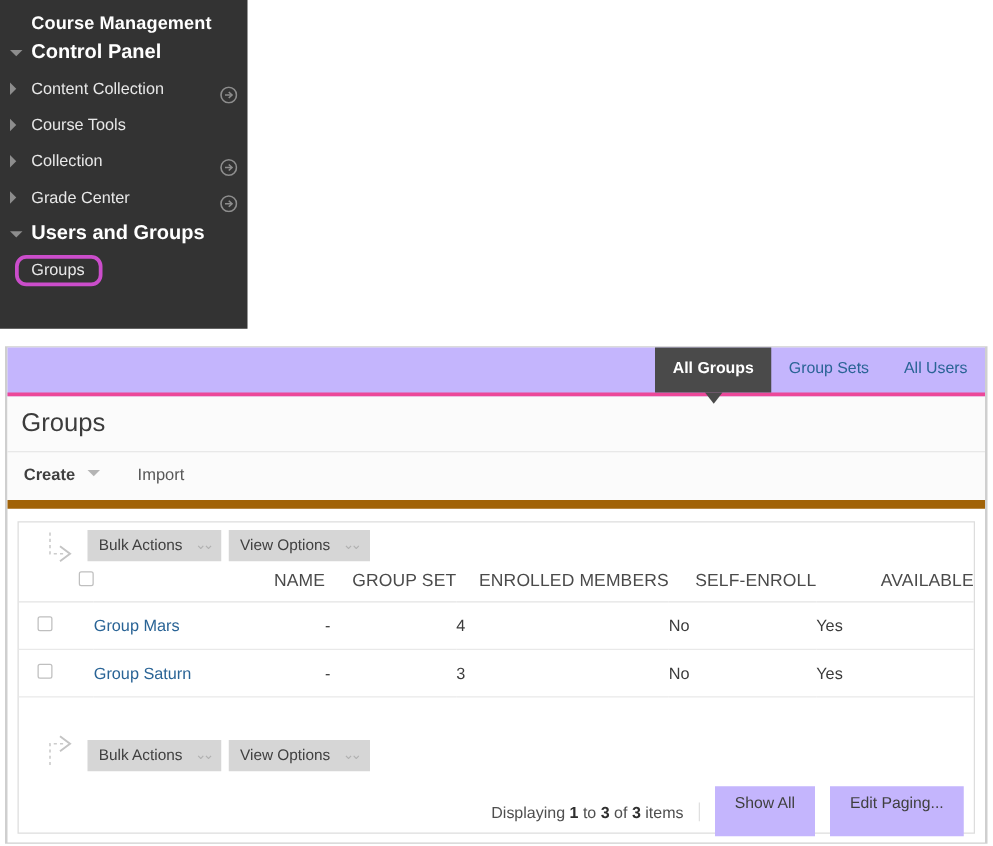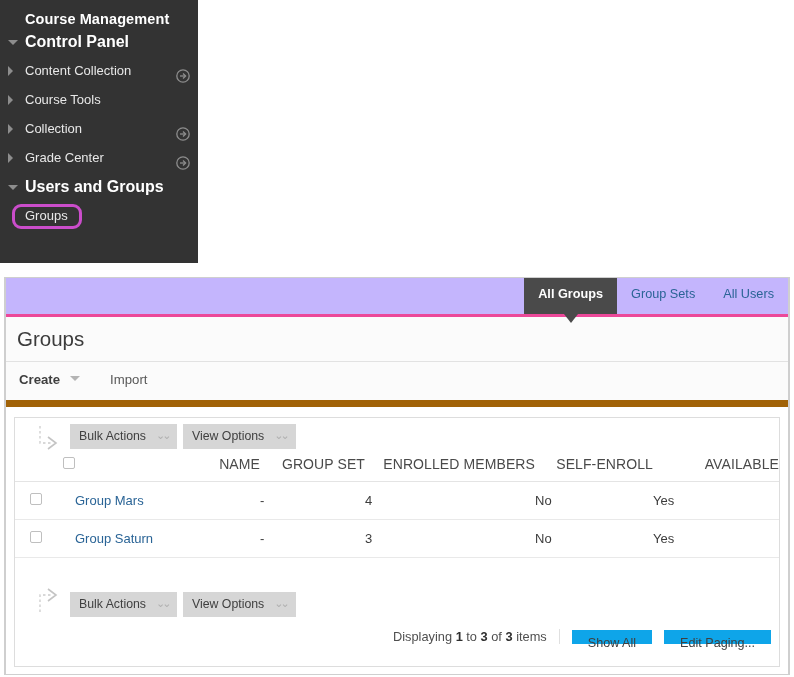--- a/index.html
+++ b/index.html
@@ -276,24 +276,24 @@
   .disp {
     font-size: 12.8px;
     color: #4f4f4f;
     padding-right: 12px;
     border-right: 1px solid #e0e0e0;
     white-space: nowrap;
   }
   .disp b { font-weight: bold; color: #2e2e2e; }
   .pbtn {
     margin-left: 12px;
-    background: #0ea5e9;
+    background: #c4b5fd;
     color: #3f3f3f;
     font-size: 12.6px;
-    height: 14px;
+    height: 40px;
     line-height: 26px;
     padding: 0 16px;
     white-space: nowrap;
   }
 </style>
 </head>
 <body>
 
 <div id="sidebar">
   <div class="side-title">Course Management</div>

